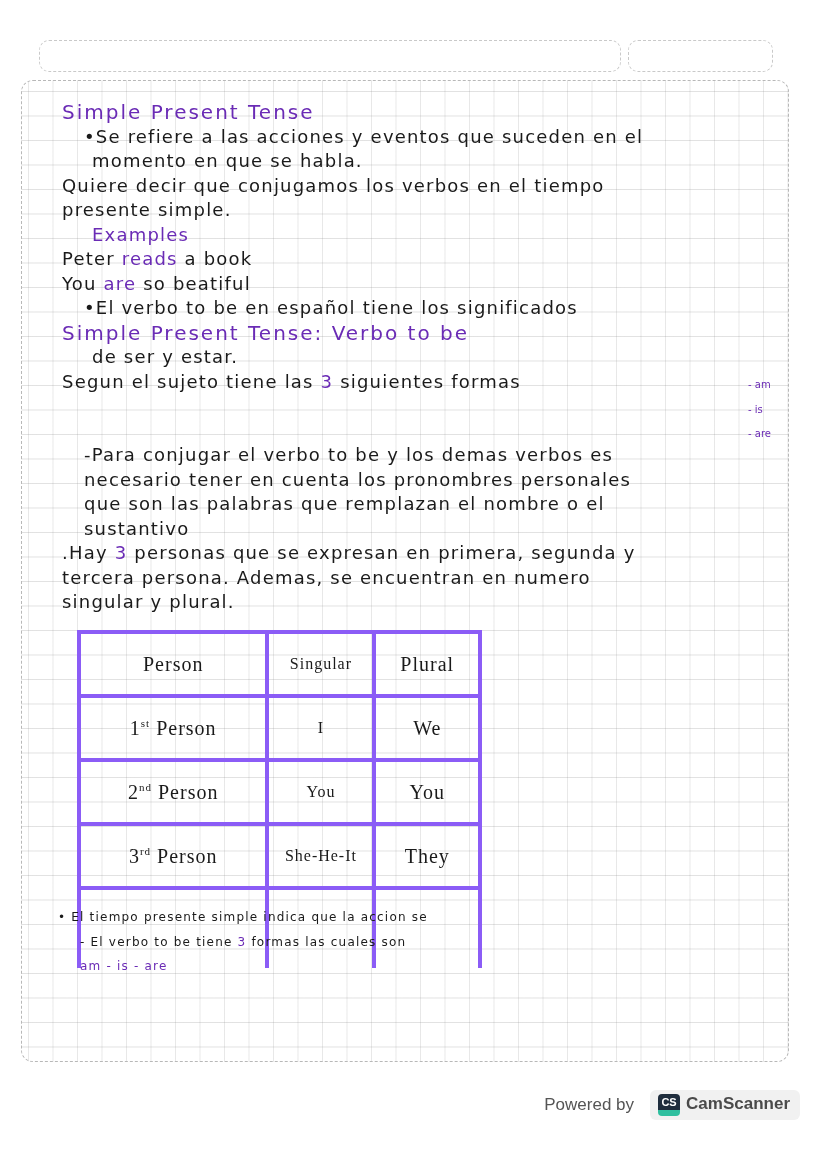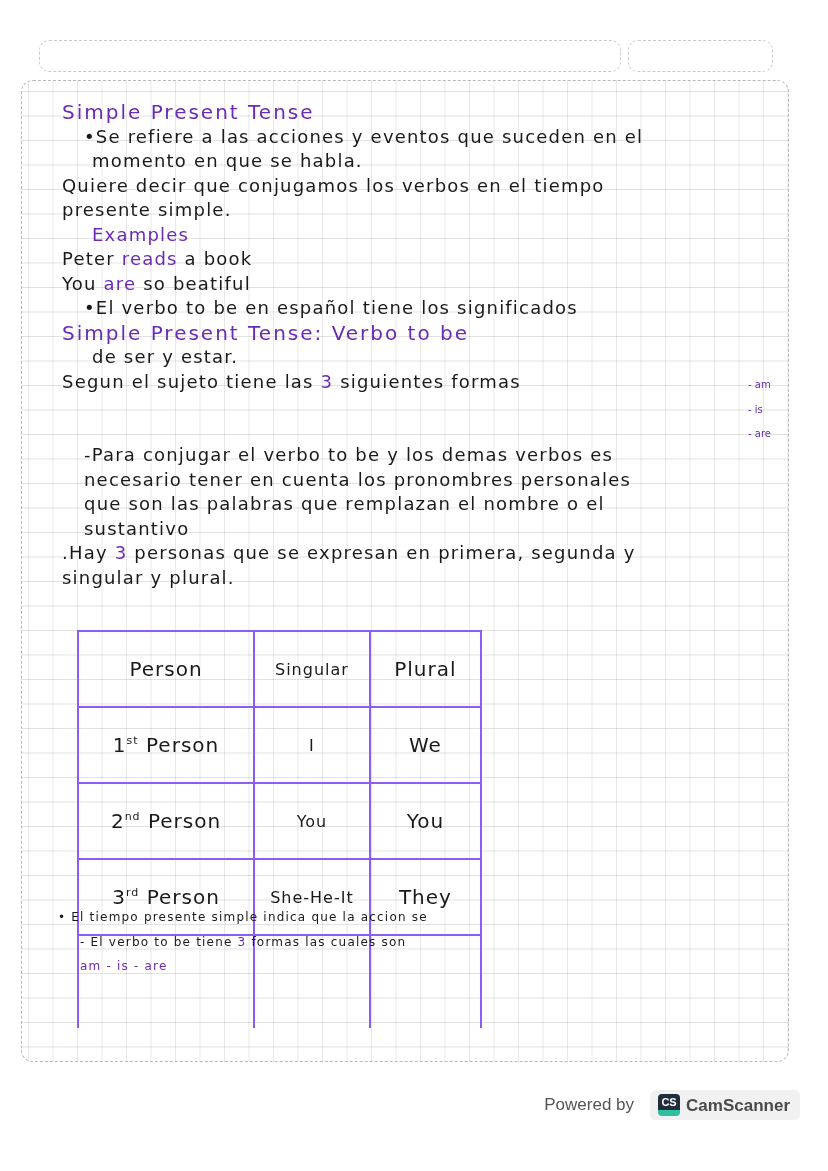--- a/index.html
+++ b/index.html
@@ -68,26 +68,27 @@
 
     .table {
       position: absolute;
       left: 77px;
       top: 630px;
       width: 405px;
       height: 272px;
       border-collapse: collapse;
     }
     .table td {
-      border: 2px solid #8b5cf6;
+      border: 4px solid #8b5cf6;
       font-size: 20px;
       letter-spacing: 1px;
       text-align: center;
       vertical-align: middle;
-      padding: 12px;
+      padding: 5px;
+      font-family: Liberation Serif, serif;
     }
     .table td.col0 { width: 200px; text-align: center; }
     .table td.col1 { width: 100px; font-size: 16px; }
     .table td.col2 { width: 100px; }
     .table tr.head td { height: 50px; }
     .table tr.r1 td, .table tr.r2 td, .table tr.r3 td { height: 50px; }
     .table tr.empty td { height: 68px; border-bottom: none; }
     sup { font-size: 11px; }
 
     .bottom {
@@ -108,21 +109,21 @@
       align-items: center;
       gap: 16px;
     }
     .powered {
       font-family: "Liberation Sans", sans-serif;
       font-size: 17px;
       color: #555;
     }
     .cs-badge {
       display: flex;
-      align-items: flex-end;
+      align-items: flex-start;
       gap: 6px;
       background: #f1f1f1;
       border-radius: 6px;
       padding: 4px 10px 4px 8px;
     }
     .cs-logo {
       width: 22px;
       height: 22px;
       border-radius: 4px;
       background: linear-gradient(to bottom, #1f2d3d 72%, #2fbf9f 72%);
@@ -172,20 +173,21 @@
   </div>
   <div class="line"></div>
   <div class="line"></div>
   <div class="line indent1">-Para conjugar el verbo to be y los demas verbos es</div>
   <div class="line indent1">necesario tener en cuenta los pronombres personales</div>
   <div class="line indent1">que son las palabras que remplazan el nombre o el</div>
   <div class="line indent1">sustantivo</div>
   <div class="line">
     <span>.Hay </span><span class="purple">3</span><span> personas que se expresan en primera, segunda y</span>
   </div>
+  <div class="line">tercera persona. Ademas, se encuentran en numero</div>
   <div class="line">singular y plural.</div>
 </div>
 
 <div class="forms-side">
   <div>- am</div>
   <div>- is</div>
   <div>- are</div>
 </div>
 
 <table class="table">

